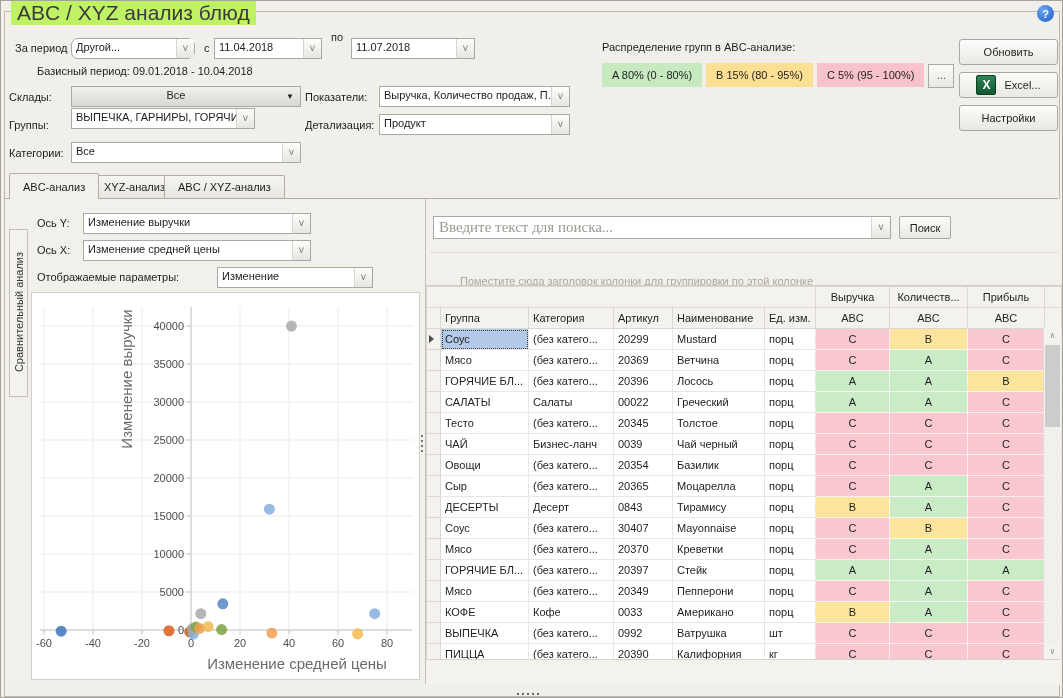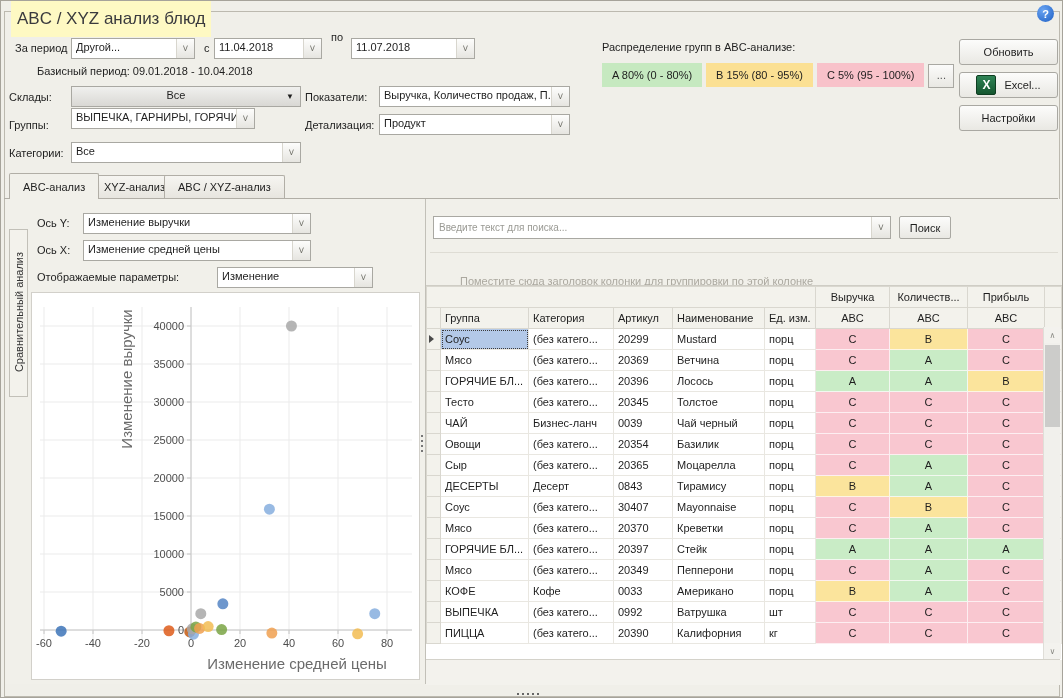--- a/index.html
+++ b/index.html
@@ -1,19 +1,19 @@
 <!DOCTYPE html>
 <html><head>
 <meta charset="utf-8">
 <style>
   html,body{margin:0;padding:0;}
   body{font-family:"Liberation Sans",sans-serif;background:#d8d6d0;}
   .window{position:relative;width:1063px;height:698px;background:#f0efe9;border:1px solid #a6a39a;box-sizing:border-box;overflow:hidden;font-size:11px;color:#1e1e1e;}
   .frame{position:absolute;left:3px;top:10px;width:1054px;height:684px;border:1px solid #bcb9af;pointer-events:none;}
-  .page-title{position:absolute;left:10px;top:0px;background:#fef9c3;padding:8px 6px;font-size:17px;color:#3a3a3e;}
+  .page-title{position:absolute;left:10px;top:0px;background:#bef264;padding:0 6px;font-size:21px;color:#3a3a3e;}
   .help{position:absolute;left:1036px;top:4px;width:17px;height:17px;border-radius:50%;background:radial-gradient(circle at 35% 30%,#6aa4f2,#1d5fc4);color:#fff;font-weight:bold;font-size:11px;display:flex;align-items:center;justify-content:center;}
   .lbl{position:absolute;white-space:nowrap;}
   .combo{position:absolute;height:21px;background:#fff;border:1px solid #a9a8a2;box-sizing:border-box;display:flex;align-items:stretch;}
   .combo .ct{flex:1;padding:2px 4px 0 4px;white-space:nowrap;overflow:hidden;color:#1e1e1e;}
   .combo .ca{width:17px;border-left:1px solid #d8d6ce;background:linear-gradient(#fdfdfc,#e6e5e0);display:flex;align-items:center;justify-content:center;color:#73736b;font-size:10px;}
   .combo.flat{background:linear-gradient(#f0f0ee,#d9d8d4);}
   .combo.flat .ct{text-align:center;}
   .combo.flat .fa{width:20px;display:flex;align-items:center;justify-content:center;color:#1e1e1e;font-size:8px;}
   .badge{display:inline-block;padding:6px 10px;margin-right:4px;font-size:11px;}
   .mini-btn{display:inline-block;width:24px;height:22px;background:linear-gradient(#fbfbfa,#e9e8e3);border:1px solid #a9a8a2;text-align:center;line-height:20px;vertical-align:middle;color:#555;}
@@ -27,21 +27,21 @@
   .side-tab span{position:absolute;left:-62px;top:76px;width:142px;transform:rotate(-90deg);transform-origin:center;white-space:nowrap;color:#333;text-align:center;}
   .chart-box{position:absolute;left:30px;top:291px;width:389px;height:388px;background:#fff;border:1px solid #d2d0ca;box-sizing:border-box;}
   .tick{font-family:"Liberation Sans",sans-serif;font-size:11px;fill:#4d4d4d;}
   .atitle{font-family:"Liberation Sans",sans-serif;font-size:15px;fill:#6b6b6b;}
   .vdots{position:absolute;left:420px;top:431px;}
   .vdots i{display:block;width:2px;height:2px;background:#777;margin:3px 0;}
   .hdots{position:absolute;left:516px;top:686px;}
   .hdots i{display:inline-block;width:2px;height:2px;background:#666;margin:0 3px 0 0;vertical-align:middle;}
   .right-panel{position:absolute;left:425px;top:198px;width:634px;height:485px;background:#f1f0ea;}
   .search-wrap{position:absolute;left:432px;top:215px;width:458px;height:23px;border:1px solid #a9a8a2;background:#fff;box-sizing:border-box;display:flex;}
-  .search-wrap input{flex:1;border:none;outline:none;font-family:Liberation Sans, sans-serif;font-size:10px;padding:0 5px;color:#333;background:transparent;}
+  .search-wrap input{flex:1;border:none;outline:none;font-family:Liberation Serif, serif;font-size:15px;padding:0 5px;color:#333;background:transparent;}
   .search-wrap input::placeholder{color:#9a9a94;}
   .search-arrow{width:18px;border-left:1px solid #d8d6ce;background:linear-gradient(#fdfdfc,#e6e5e0);display:flex;align-items:center;justify-content:center;color:#73736b;font-size:10px;}
   .search-btn{position:absolute;left:898px;top:215px;width:52px;height:23px;background:linear-gradient(#fcfcfb,#e9e8e3);border:1px solid #a9a8a2;border-radius:2px;display:flex;align-items:center;justify-content:center;box-sizing:border-box;}
   .sep{position:absolute;left:429px;top:251px;width:628px;border-top:1px solid #deDCd4;}
   .groupby{position:absolute;left:459px;top:274px;color:#aba89f;}
   .grid-wrap{position:absolute;left:425px;top:284px;width:668px;height:374px;overflow:hidden;background:#fff;border-top:1px solid #cfcdc5;}
   table.grid{border-collapse:collapse;table-layout:fixed;width:635px;background:#fff;font-size:11px;}
   .grid th{background:#f3f2ec;border:1px solid #d9d7cf;font-weight:normal;height:20px;padding:0 4px;text-align:left;color:#1e1e1e;overflow:hidden;white-space:nowrap;}
   .grid th.c{text-align:center;}
   .grid td{border:1px solid #e9e7e1;height:20px;padding:0 4px;white-space:nowrap;overflow:hidden;background:#fff;color:#1e1e1e;}
@@ -60,21 +60,21 @@
 </style>
 </head>
 <body>
 
 <div class="window">
   <div class="frame"></div>
   <div class="page-title">ABC / XYZ анализ блюд</div>
   <div class="help">?</div>
 
   <div class="lbl" style="left:14px;top:41px;">За период</div>
-  <div class="combo" style="left:70px;top:37px;width:124px;">
+  <div class="combo" style="left:70px;top:37px;width:124px;border-radius:7px;">
     <span class="ct">Другой...</span>
     <span class="ca">˅</span>
   </div>
   <div class="lbl" style="left:203px;top:41px;">с</div>
   <div class="combo" style="left:213px;top:37px;width:108px;">
     <span class="ct">11.04.2018</span>
     <span class="ca">˅</span>
   </div>
   <div class="lbl" style="left:330px;top:30px;">по</div>
   <div class="combo" style="left:350px;top:37px;width:124px;">
@@ -320,20 +320,32 @@
             <td>20396</td>
             <td>Лосось</td>
             <td>порц</td>
             <td class="c abc-A">A</td>
             <td class="c abc-A">A</td>
             <td class="c abc-B">B</td>
             <td class="sbcol"></td>
           </tr>
           <tr>
             <td class="ind"></td>
+            <td class="">САЛАТЫ</td>
+            <td>Салаты</td>
+            <td>00022</td>
+            <td>Греческий</td>
+            <td>порц</td>
+            <td class="c abc-A">A</td>
+            <td class="c abc-A">A</td>
+            <td class="c abc-C">C</td>
+            <td class="sbcol"></td>
+          </tr>
+          <tr>
+            <td class="ind"></td>
             <td class="">Тесто</td>
             <td>(без катего...</td>
             <td>20345</td>
             <td>Толстое</td>
             <td>порц</td>
             <td class="c abc-C">C</td>
             <td class="c abc-C">C</td>
             <td class="c abc-C">C</td>
             <td class="sbcol"></td>
           </tr>

